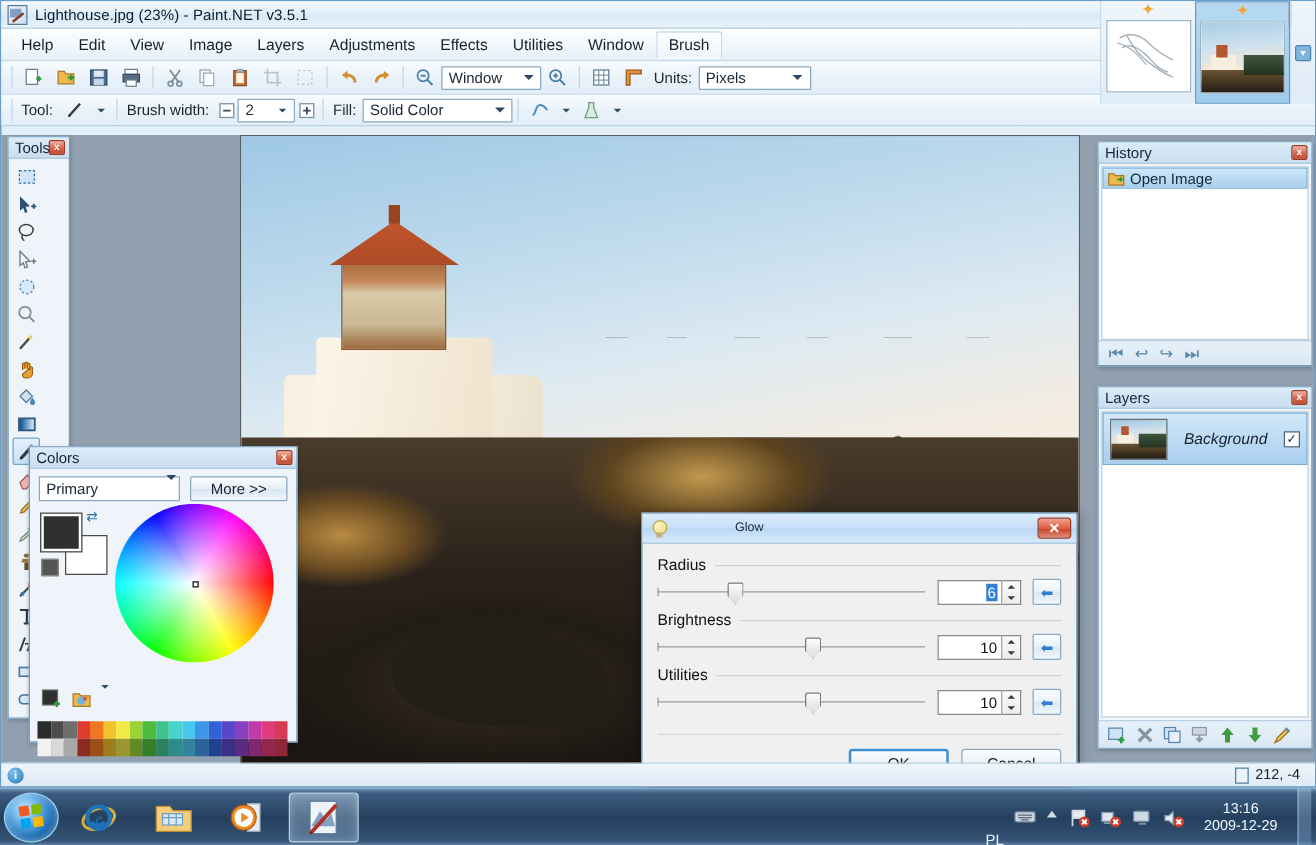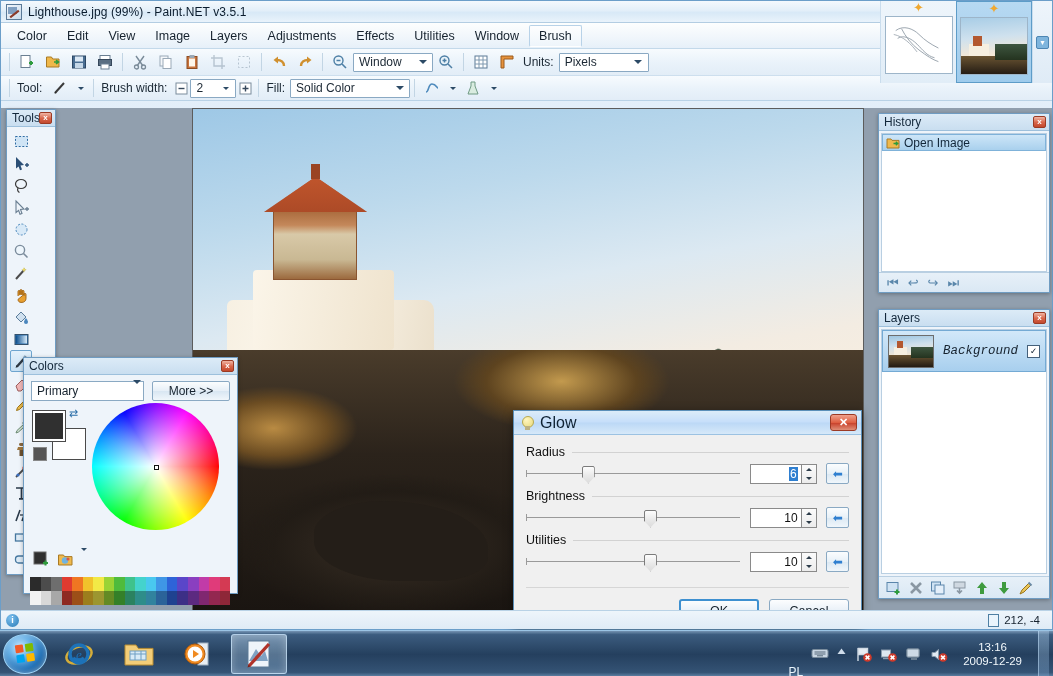--- a/index.html
+++ b/index.html
@@ -285,21 +285,21 @@
   .hist-icon{ width:14px;height:14px; margin-right:4px; position:relative; flex:none;}
   #history-toolbar{
     position:absolute;bottom:0;left:0;right:0;height:20px;
     display:flex;align-items:center;gap:9px;padding-left:8px;
     background:linear-gradient(180deg,#e7f0f8,#dae8f4); border-top:1px solid #b9cfe2;
   }
   .hb-ico{ color:#5a87ab; font-size:13px; line-height:13px;}
 
   
   #layers-panel{ left:877px; top:308px; width:172px; height:290px; }
-  #layers-list{ background:#fff; margin:2px; height:245px; border:1px solid #b9cfe2;font-family:Liberation Mono, monospace;}
+  #layers-list{ background:#fff; margin:2px; height:245px; border:1px solid #b9cfe2;}
   .layer-item{
     display:flex;align-items:center; height:42px; padding:0 5px;
     background:linear-gradient(180deg,#d2e8f9,#a8cfee);
     border:1px solid #74aad4;
   }
   .layer-thumb{
     width:46px;height:33px;border:1px solid #6d6d6d;overflow:hidden;position:relative;flex:none;
   }
   .layer-name{ flex:1; text-align:center; font-style:italic; font-size:12.5px; color:#16222e;}
   .layer-check{
@@ -326,21 +326,21 @@
   }
   .bulb{ width:12px;height:14px; position:relative; margin-right:7px; flex:none;}
   .bulb:before{
     content:""; position:absolute; left:1px;top:0;width:10px;height:10px;border-radius:50%;
     background:radial-gradient(circle at 35% 30%,#fff6c0,#e8d878);
     border:1px solid #b8a94e;
   }
   .bulb:after{
     content:""; position:absolute; left:3.5px; top:10px; width:5px;height:4px; background:#bdb283;
   }
-  #glow-title-text{ font-size:16px;color:#0f2233;}
+  #glow-title-text{ font-size:10px;color:#0f2233;margin-left:48px;}
   #glow-close{
     position:absolute;right:4px;top:3px;width:27px;height:17px;border-radius:3px;
     background:linear-gradient(180deg,#f0a18c,#de5c3f 52%,#c8402a 53%,#e08f78);
     border:1px solid #9c3a25; color:#fff;font-size:11px;font-weight:bold;
     display:flex;align-items:center;justify-content:center;
   }
   #glow-body{ padding:10px 12px 0 12px; position:relative; height:195px; }
   .ctrl-group{ margin-bottom:5px; }
   .ctrl-label-row{ display:flex;align-items:center; gap:7px; margin-bottom:4px; }
   .ctrl-label{ font-size:12.5px;color:#111; white-space:nowrap;}
@@ -447,34 +447,34 @@
     border-left:1px solid rgba(200,230,255,.5);
   }
 </style>
 </head>
 <body>
 
 <div id="app-window">
 
   <div id="titlebar">
     <div class="app-icon"></div>
-    <span id="title-text">Lighthouse.jpg (99%) - Paint.NET v3.5.1</span>
+    <span id="title-text">Lighthouse.jpg (23%) - Paint.NET v3.5.1</span>
     <div id="win-buttons">
       <div class="win-btn">
           <i class="glyph-min"></i>
         </div>
       <div class="win-btn">
           <i class="glyph-restore"></i>
         </div>
       <div class="win-btn close">✕</div>
     </div>
   </div>
 
   <div id="menubar">
-    <div class="menu-item">Color</div>
+    <div class="menu-item">Help</div>
     <div class="menu-item">Edit</div>
     <div class="menu-item">View</div>
     <div class="menu-item">Image</div>
     <div class="menu-item">Layers</div>
     <div class="menu-item">Adjustments</div>
     <div class="menu-item">Effects</div>
     <div class="menu-item">Utilities</div>
     <div class="menu-item">Window</div>
     <div class="menu-item active">Brush</div>
   </div>

